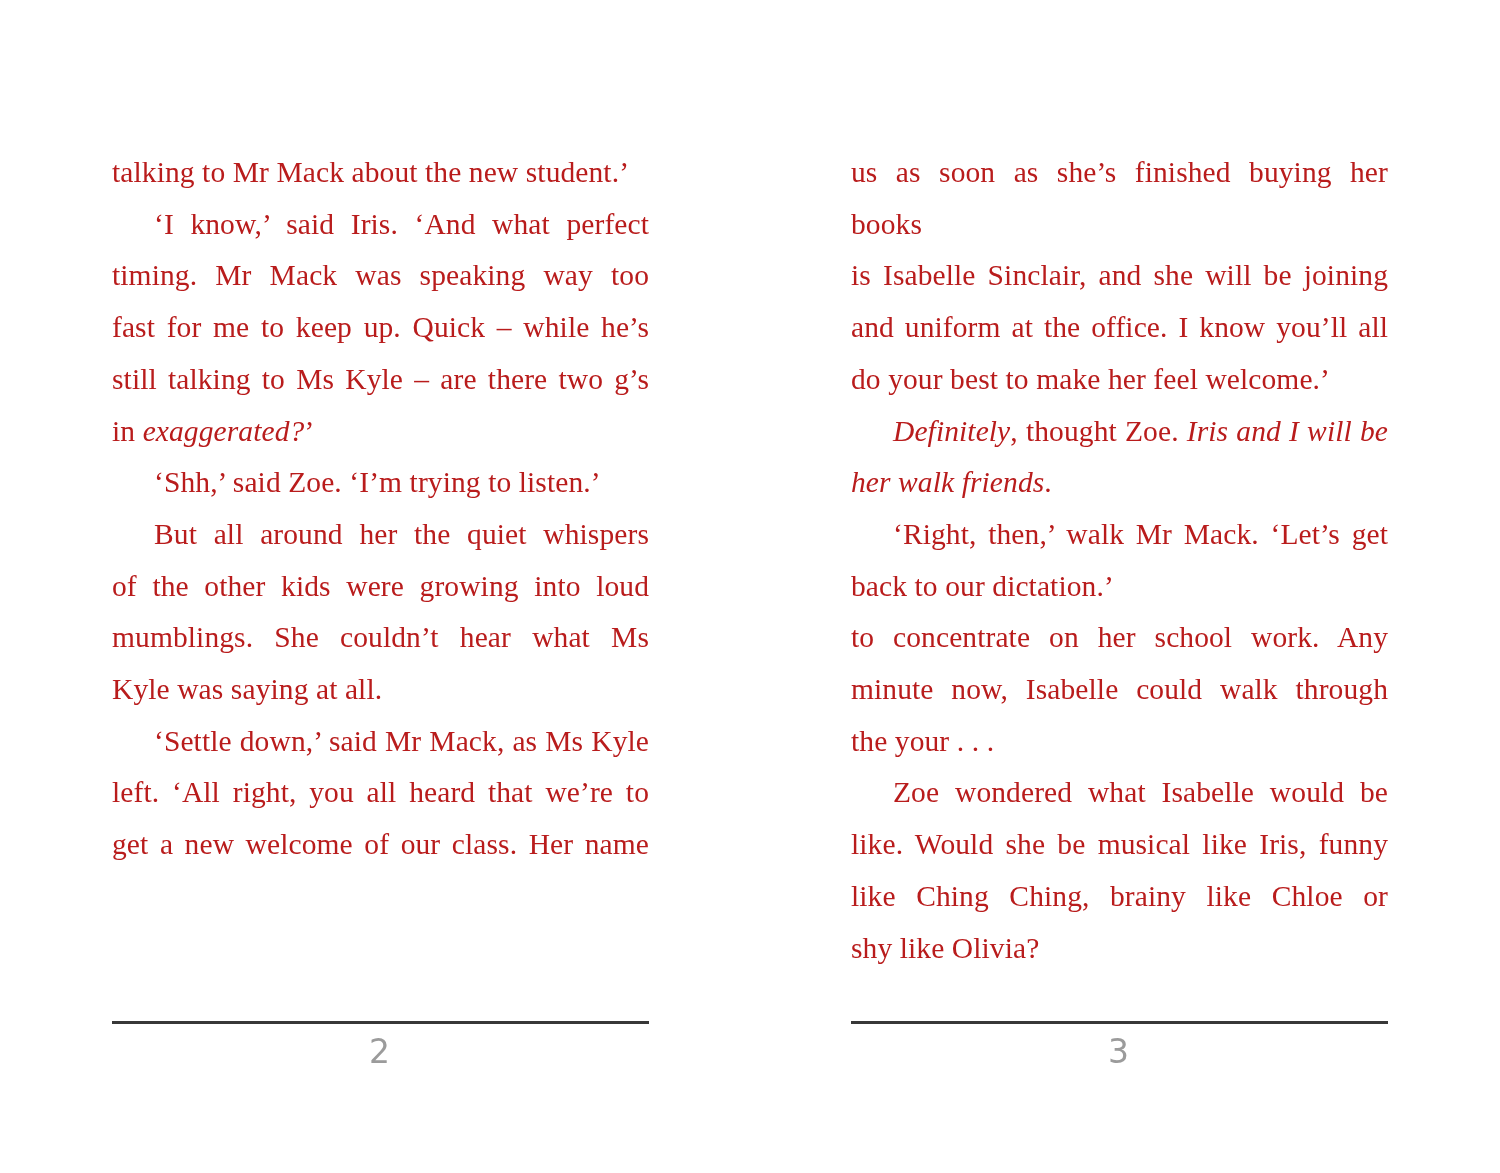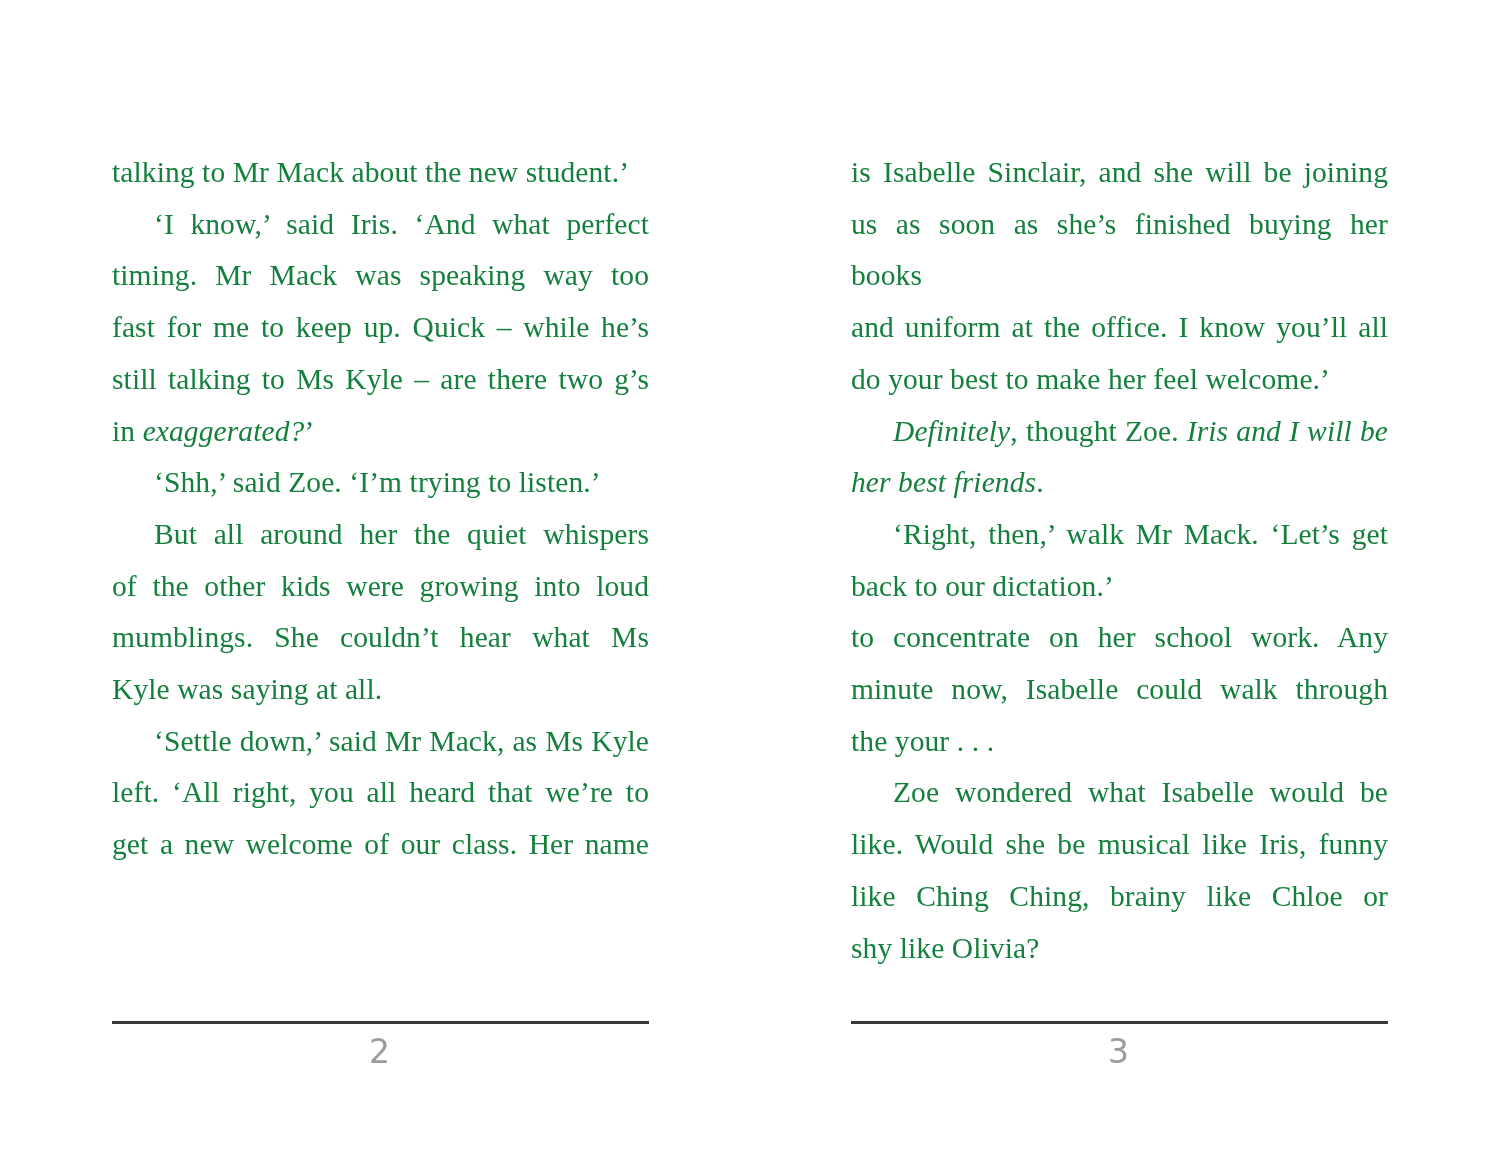--- a/index.html
+++ b/index.html
@@ -14,21 +14,21 @@
     position: absolute;
     top: 147px;
     width: 537px;
   }
   .page.left  { left: 112px; }
   .page.right { left: 851px; }
   .text-block { width: 537px; }
   .line {
     font-size: 29.5px;
     line-height: 51.7px;
-    color: #15803d;
+    color: #b91c1c;
     text-align: left;
     letter-spacing: 0.1px;
   }
   .line.j {
     text-align: justify;
     text-align-last: justify;
   }
   .line.ind { text-indent: 42px; }
   .line i { font-style: italic; margin-top: 17px; }
   .footer-rule {
@@ -73,26 +73,26 @@
         <div class="line j"><span>mumblings. She couldn’t hear what Ms</span></div>
         <div class="line"><span>Kyle was saying at all.</span></div>
         <div class="line j ind"><span>‘Settle down,’ said Mr Mack, as Ms Kyle</span></div>
         <div class="line j"><span>left. ‘All right, you all heard that we’re to</span></div>
         <div class="line j"><span>get a new welcome of our class. Her name</span></div>
       </div>
   </section>
 
   <section class="page right">
     <div class="text-block">
+        <div class="line j"><span>us as soon as she’s finished buying her books</span></div>
         <div class="line j"><span>is Isabelle Sinclair, and she will be joining</span></div>
-        <div class="line j"><span>us as soon as she’s finished buying her books</span></div>
         <div class="line j"><span>and uniform at the office. I know you’ll all</span></div>
         <div class="line"><span>do your best to make her feel welcome.’</span></div>
         <div class="line j ind"><i>Definitely</i><span>, thought Zoe. </span><i>Iris and I will be</i></div>
-        <div class="line"><i>her best friends</i><span>.</span></div>
+        <div class="line"><i>her walk friends</i><span>.</span></div>
         <div class="line j ind"><span>‘Right, then,’ walk Mr Mack. ‘Let’s get</span></div>
         <div class="line"><span>back to our dictation.’</span></div>
         <div class="line j"><span>to concentrate on her school work. Any</span></div>
         <div class="line j"><span>minute now, Isabelle could walk through</span></div>
         <div class="line"><span>the your . . .</span></div>
         <div class="line j ind"><span>Zoe wondered what Isabelle would be</span></div>
         <div class="line j"><span>like. Would she be musical like Iris, funny</span></div>
         <div class="line j"><span>like Ching Ching, brainy like Chloe or</span></div>
         <div class="line"><span>shy like Olivia?</span></div>
       </div>

